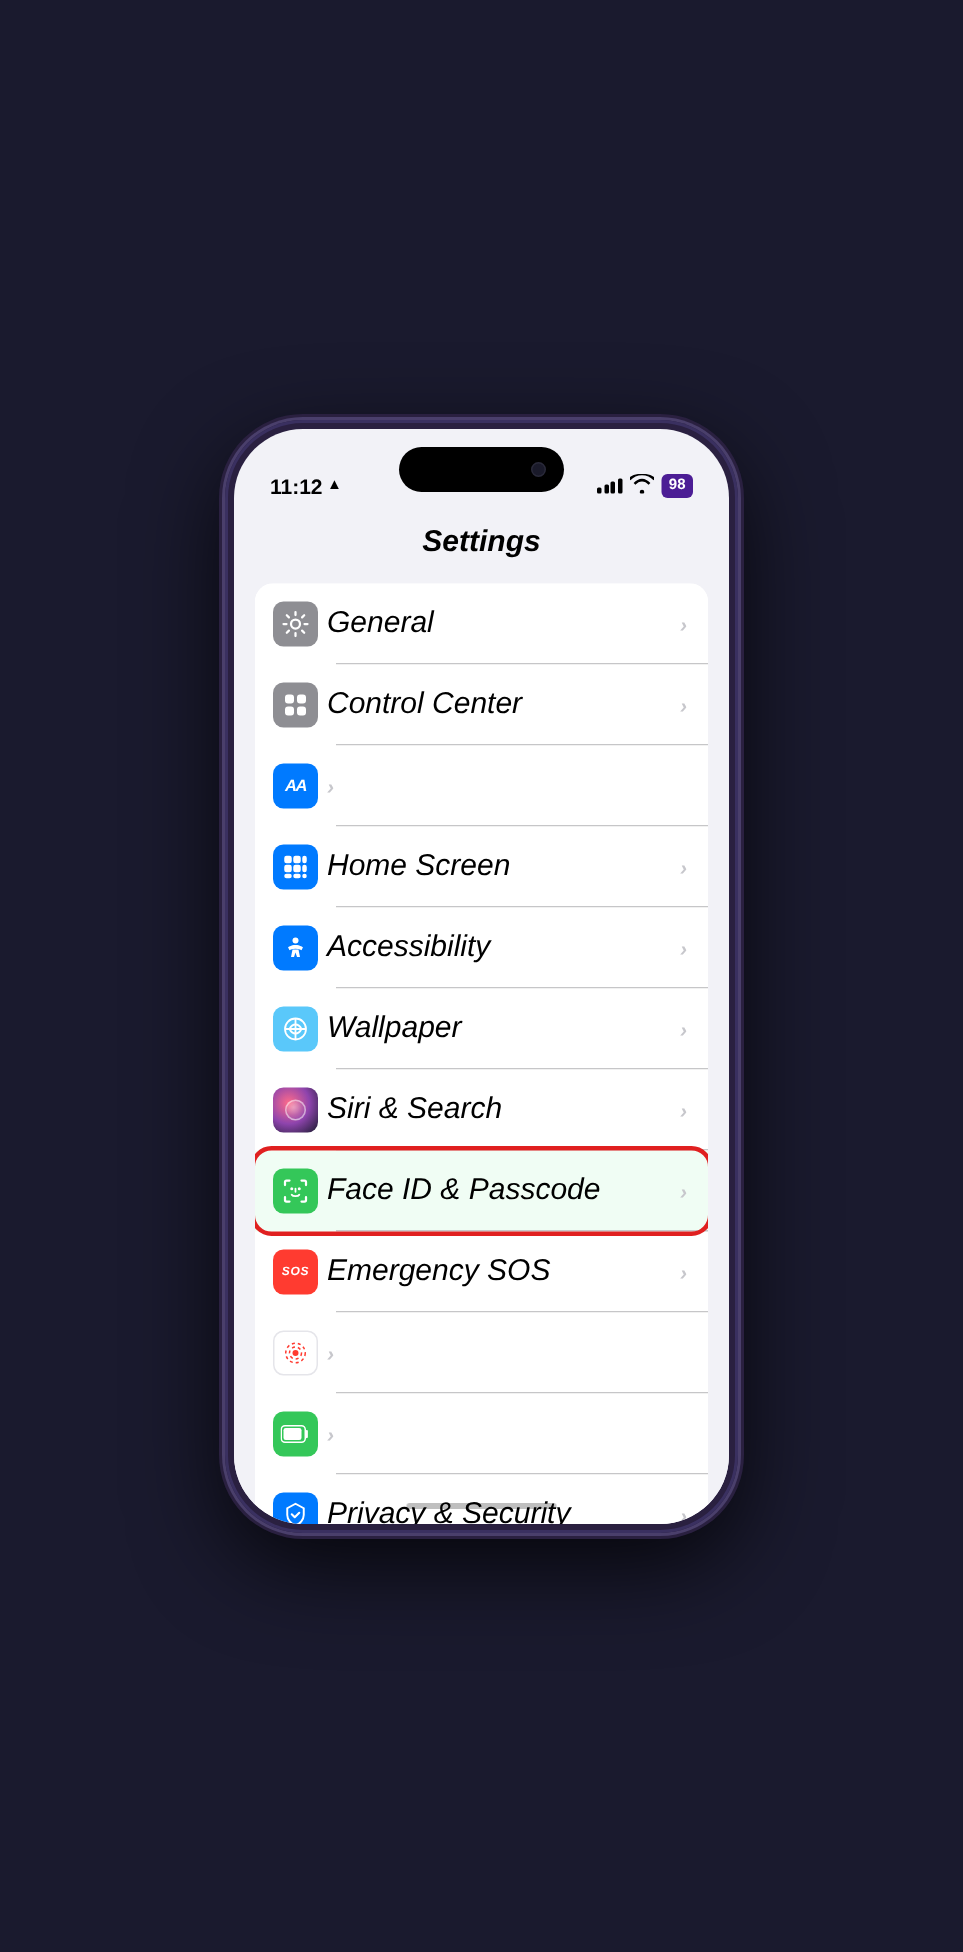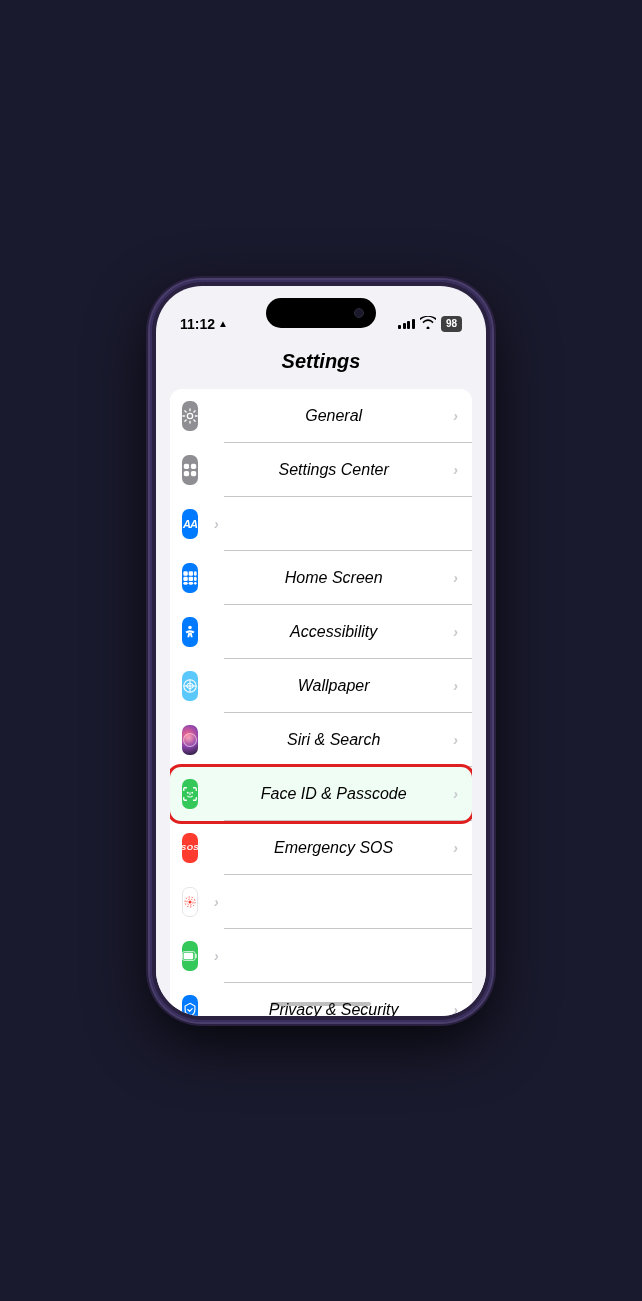--- a/index.html
+++ b/index.html
@@ -98,21 +98,21 @@
       border-radius: 1px;
       width: 3px;
     }
     .wifi-icon {
       font-size: 12px;
       color: #000;
     }
     .battery-status {
       display: flex;
       align-items: center;
-      background: #404040;
+      background: #4c1d95;
       color: #fff;
       font-size: 10px;
       font-weight: 700;
       padding: 2px 5px;
       border-radius: 4px;
       height: 16px;
     }
 
     
     .scroll-area {
@@ -156,38 +156,37 @@
       content: '';
       position: absolute;
       bottom: 0;
       left: 54px;
       right: 0;
       height: 0.5px;
       background: #c6c6c8;
     }
 
     .settings-icon {
-      width: 16px;
+      width: 30px;
       height: 30px;
       border-radius: 7px;
-      margin-right: 16px;
+      margin-right: 6px;
       flex-shrink: 0;
       display: flex;
       align-items: center;
       justify-content: center;
       font-size: 17px;
       color: #fff;
     }
 
     .settings-label {
       flex: 1;
-      font-size: 16px;
+      font-size: 20px;
       font-weight: 400;
       color: #000;
-      text-align: center;
     }
 
     .settings-chevron {
       color: #c7c7cc;
       font-size: 14px;
       font-weight: 600;
     }
 
     
     .face-id-row {
@@ -284,21 +283,21 @@
 
         <div class="settings-row">
           <div class="settings-icon icon-control">
             <svg width="18" height="18" viewBox="0 0 18 18" fill="none">
               <rect x="2" y="2" width="6" height="6" rx="2" fill="white"></rect>
               <rect x="10" y="2" width="6" height="6" rx="2" fill="white"></rect>
               <rect x="2" y="10" width="6" height="6" rx="2" fill="white"></rect>
               <rect x="10" y="10" width="6" height="6" rx="2" fill="white"></rect>
             </svg>
           </div>
-          <span class="settings-label">Settings Center</span>
+          <span class="settings-label">Control Center</span>
           <span class="settings-chevron">›</span>
         </div>
 
         <div class="settings-row">
           <div class="settings-icon icon-display" style="font-size:11px; font-weight:800; letter-spacing:-1px;">AA</div>
           <span class="settings-chevron">›</span>
         </div>
 
         <div class="settings-row">
           <div class="settings-icon icon-homescreen">

